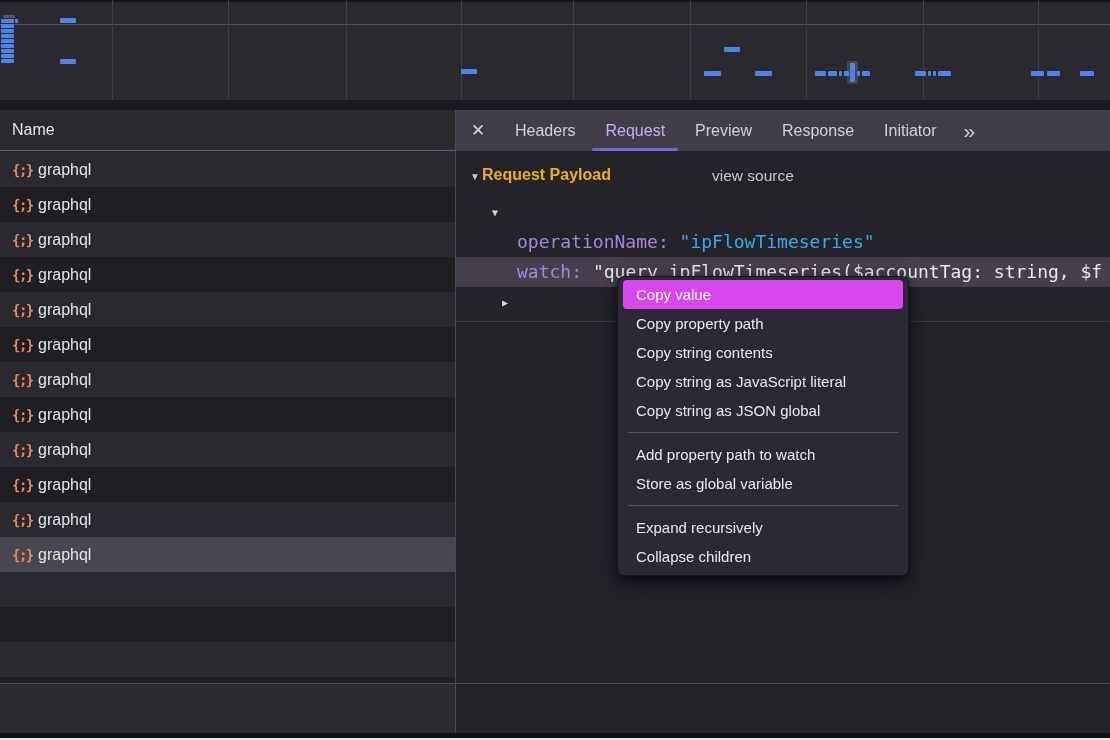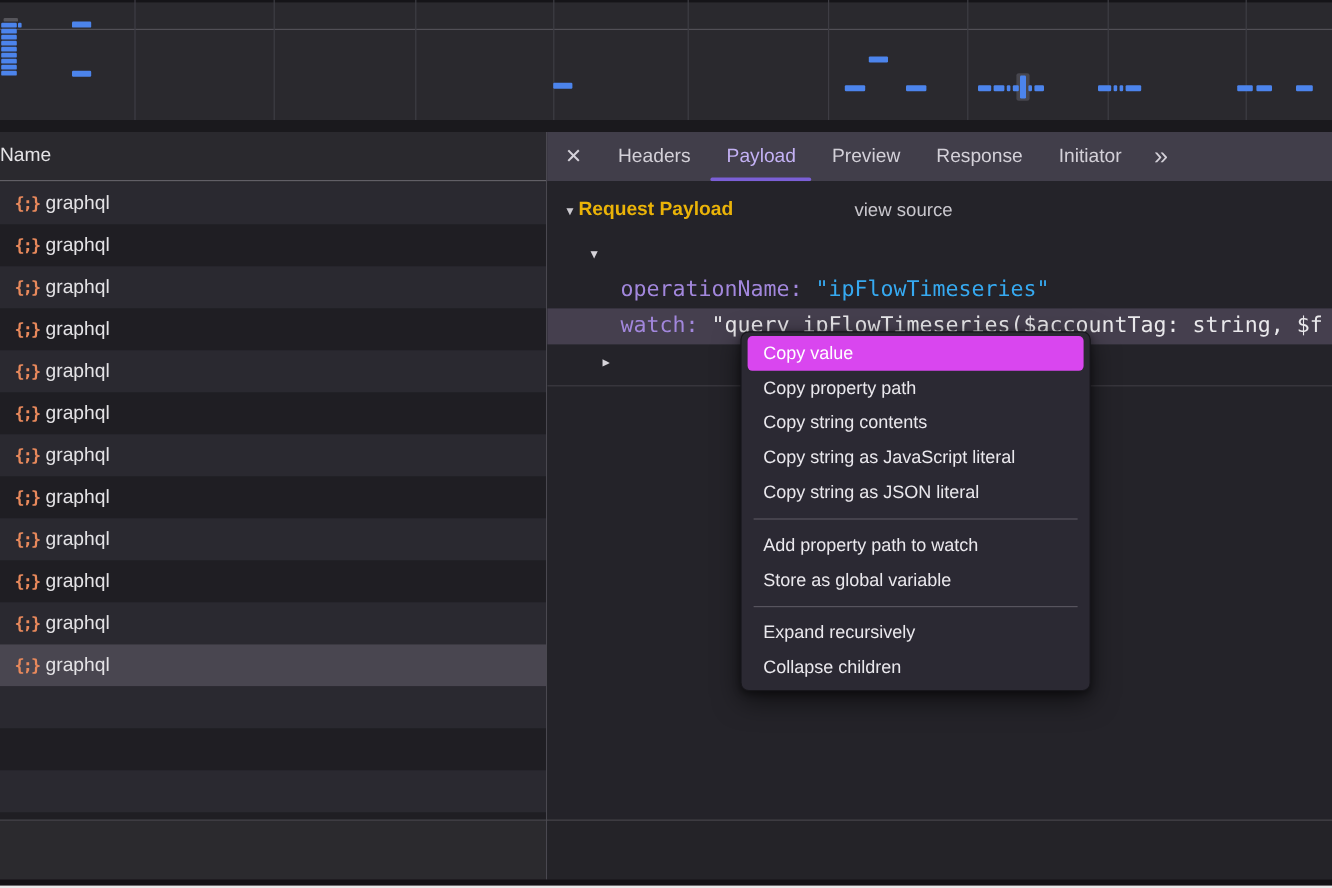--- a/index.html
+++ b/index.html
@@ -13,21 +13,21 @@
   .overview .gridline { position:absolute; top:0; width:1px; height:100px; background:#3E3D44; }
   .overview .hline { position:absolute; left:0; top:24px; width:100%; height:1px; background:#514F56; }
   .overview .bar { position:absolute; background:#4C84EC; border-radius:1px; }
   .overview .bar.gray { background:#56555B; }
   .overview .selbox { position:absolute; background:#47464E; border-radius:2px; }
   .band { position:absolute; left:0; top:100px; width:1110px; height:10px; background:#1A191D; }
 
   
   .left-panel { position:absolute; left:0; top:110px; width:455px; height:573px; background:#27262B; overflow:hidden; }
   .list-header { position:absolute; left:0; top:0; width:455px; height:41px; background:#2A292E;
-                 border-bottom:1px solid #615F66; display:flex; align-items:center; 
+                 border-bottom:1px solid #615F66; display:flex; align-items:center; padding-left:12px;
                  color:#E4E3E6; font-size:16px; }
   .rows { position:absolute; left:0; top:42px; width:455px; height:531px; }
   .row { width:455px; height:35px; display:flex; align-items:center; padding-left:12px; }
   .row.odd  { background:#2A2930; }
   .row.even { background:#1F1E23; }
   .row.selected { background:#494650; }
   .row .ficon { width:26px; color:#E8895C; font-family:"DejaVu Sans Mono", monospace;
                 font-weight:bold; font-size:14px; letter-spacing:-1.5px; }
   .row .rlabel { color:#E4E3E6; font-size:16px; }
   .vdivider { position:absolute; left:455px; top:110px; width:1px; height:623px; background:#4A4850; }
@@ -189,21 +189,21 @@
         <div class="row even"></div>
         <div class="row odd"></div>
         <div class="row even"></div>
       </div>
   </div>
   <div class="vdivider"></div>
 
   <div class="tabbar" id="tabbar">
     <div class="tab-close">✕</div>
   <div class="tab">Headers</div>
-      <div class="tab active">Payload</div>
+      <div class="tab active">Request</div>
       <div class="tab">Preview</div>
       <div class="tab">Response</div>
       <div class="tab">Initiator</div>
       <div class="tab-overflow">»</div>
     </div>
 
   <div class="payload-content">
     <div class="section-header">
       <span class="tri">▼</span>
       <span class="stitle">Request Payload</span>
@@ -229,21 +229,21 @@
   <div class="footer-left"></div>
   <div class="footer-right"></div>
   <div class="black-bar"></div>
   <div class="white-strip"></div>
 
   <div class="context-menu" id="contextmenu">
       <div class="cm-item highlighted">Copy value</div>
       <div class="cm-item">Copy property path</div>
       <div class="cm-item">Copy string contents</div>
       <div class="cm-item">Copy string as JavaScript literal</div>
-      <div class="cm-item">Copy string as JSON literal</div>
+      <div class="cm-item">Copy string as JSON global</div>
       <div class="cm-sep"></div>
       <div class="cm-item">Add property path to watch</div>
       <div class="cm-item">Store as global variable</div>
       <div class="cm-sep"></div>
       <div class="cm-item">Expand recursively</div>
       <div class="cm-item">Collapse children</div>
     </div>
 
 </div>
 

